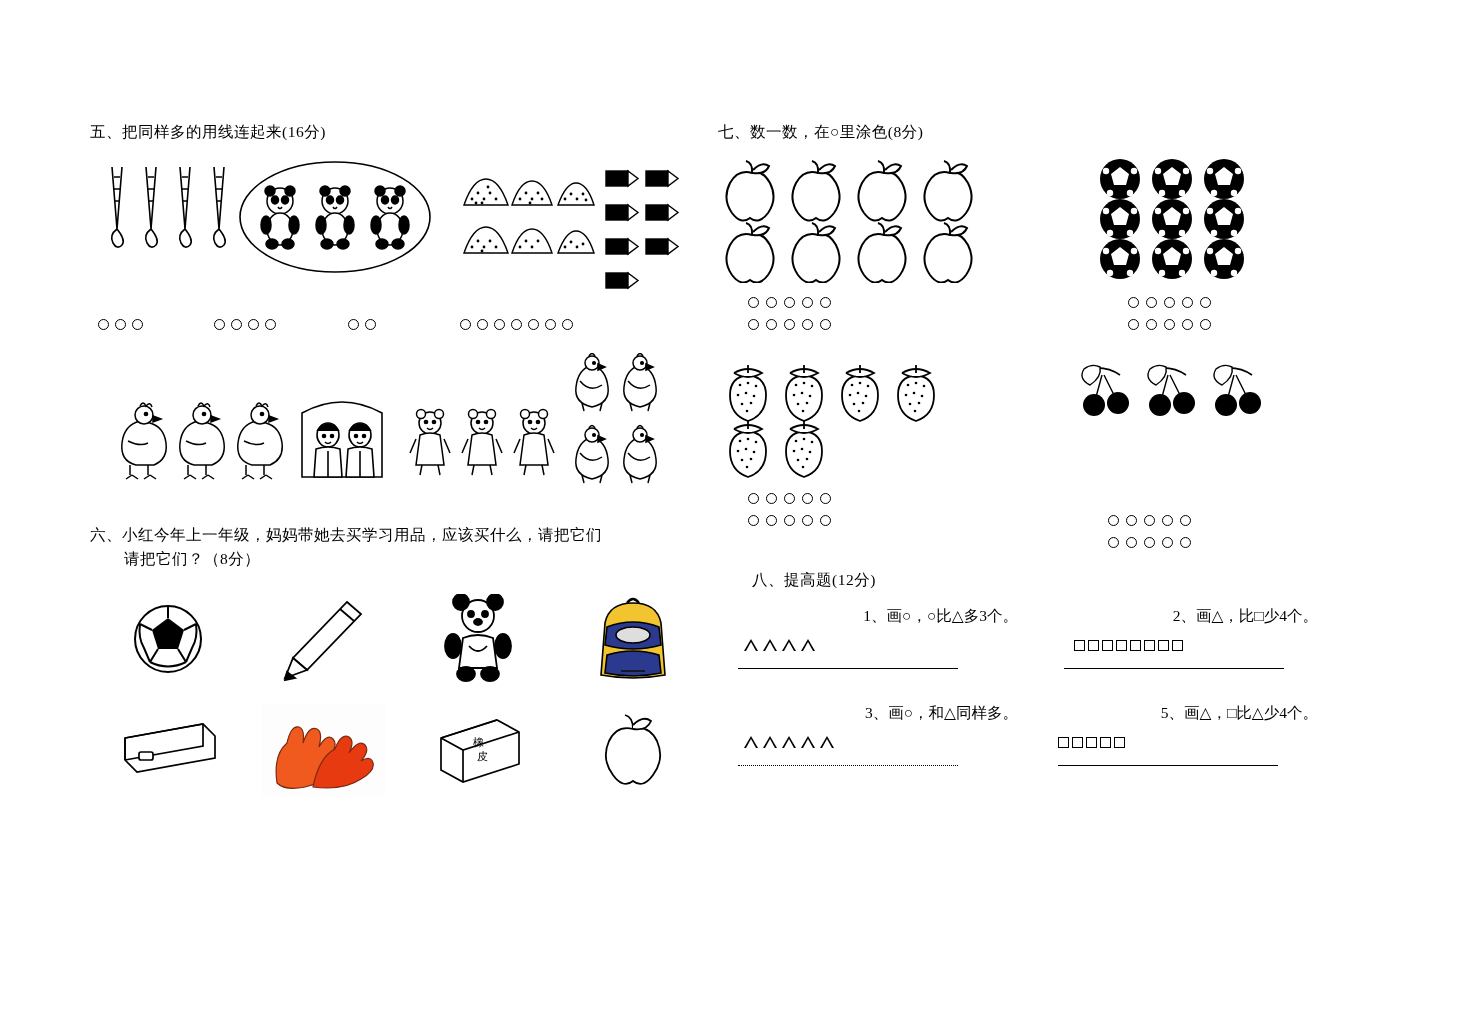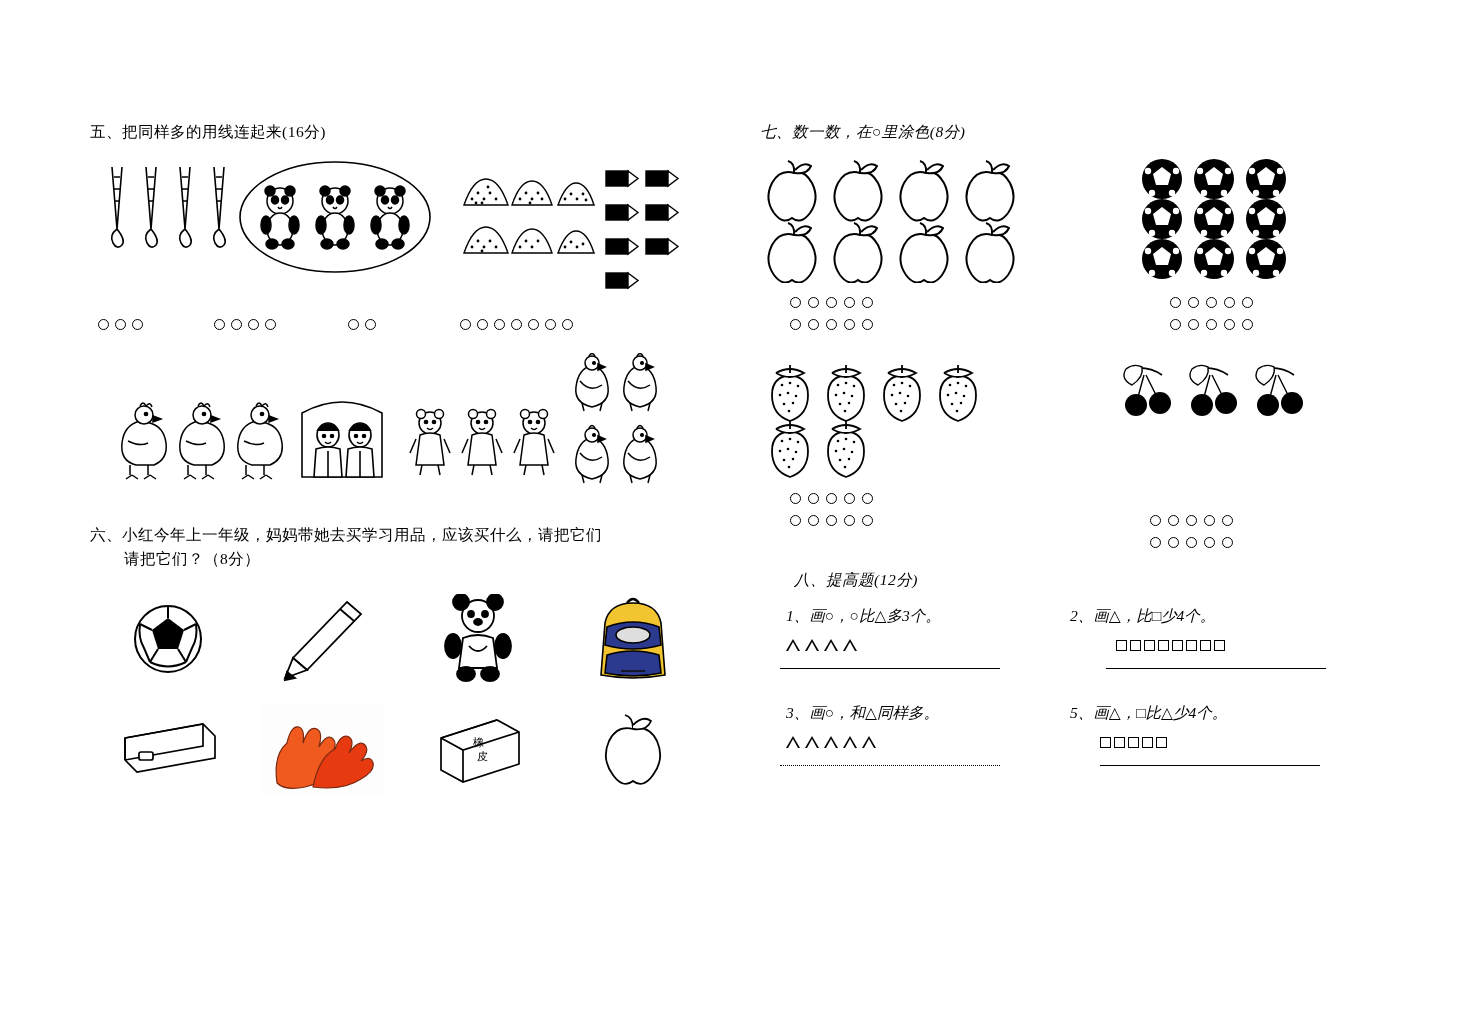--- a/index.html
+++ b/index.html
@@ -22,24 +22,23 @@
     height: 1009px;
   }
   .col-left {
     position: absolute;
     left: 90px;
     top: 120px;
     width: 640px;
   }
   .col-right {
     position: absolute;
-    left: 760px;
+    left: 718px;
     top: 120px;
     width: 640px;
-    font-style: italic;
   }
   .q-head {
     font-size: 15.5px;
     line-height: 1.5;
     letter-spacing: 0.5px;
     white-space: nowrap;
   }
   .indent {
     padding-left: 34px;
   }
@@ -149,20 +148,21 @@
     width: 630px;
     margin-top: 14px;
   }
   .q8-item {
     width: 300px;
     margin-bottom: 34px;
   }
   .q8-label {
     font-size: 15.5px;
     white-space: nowrap;
+    text-align: right;
   }
   .q8-shapes {
     margin-top: 10px;
     padding-left: 26px;
     display: flex;
     gap: 5px;
     align-items: center;
     height: 18px;
   }
   .q8-rule {

